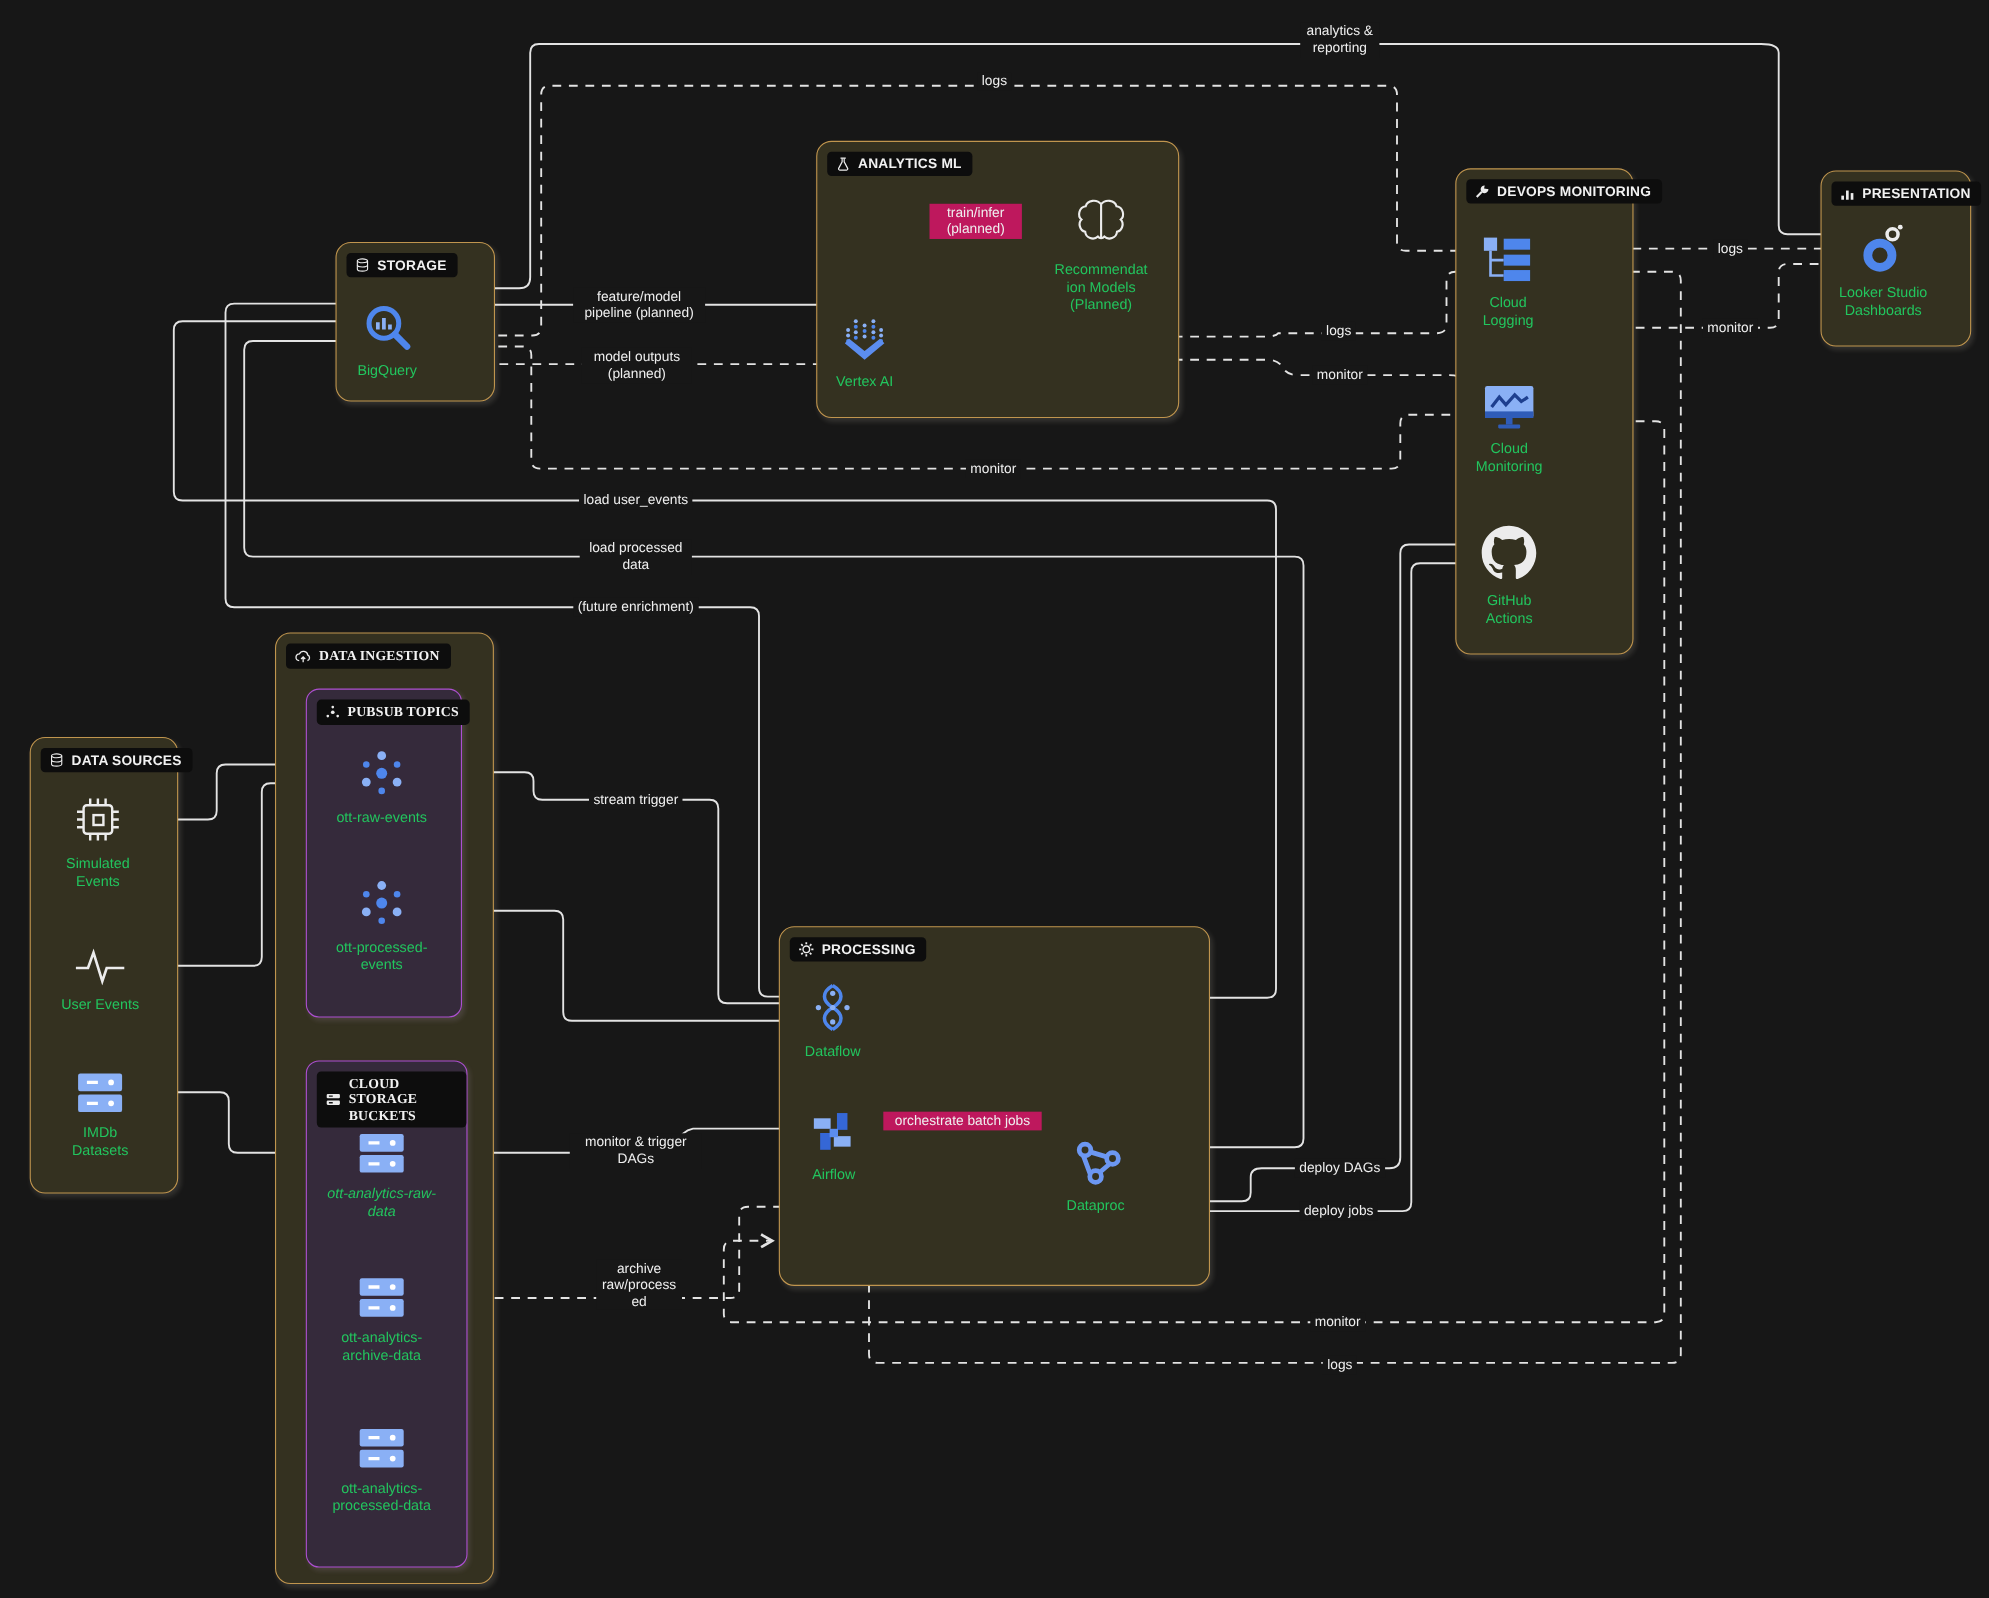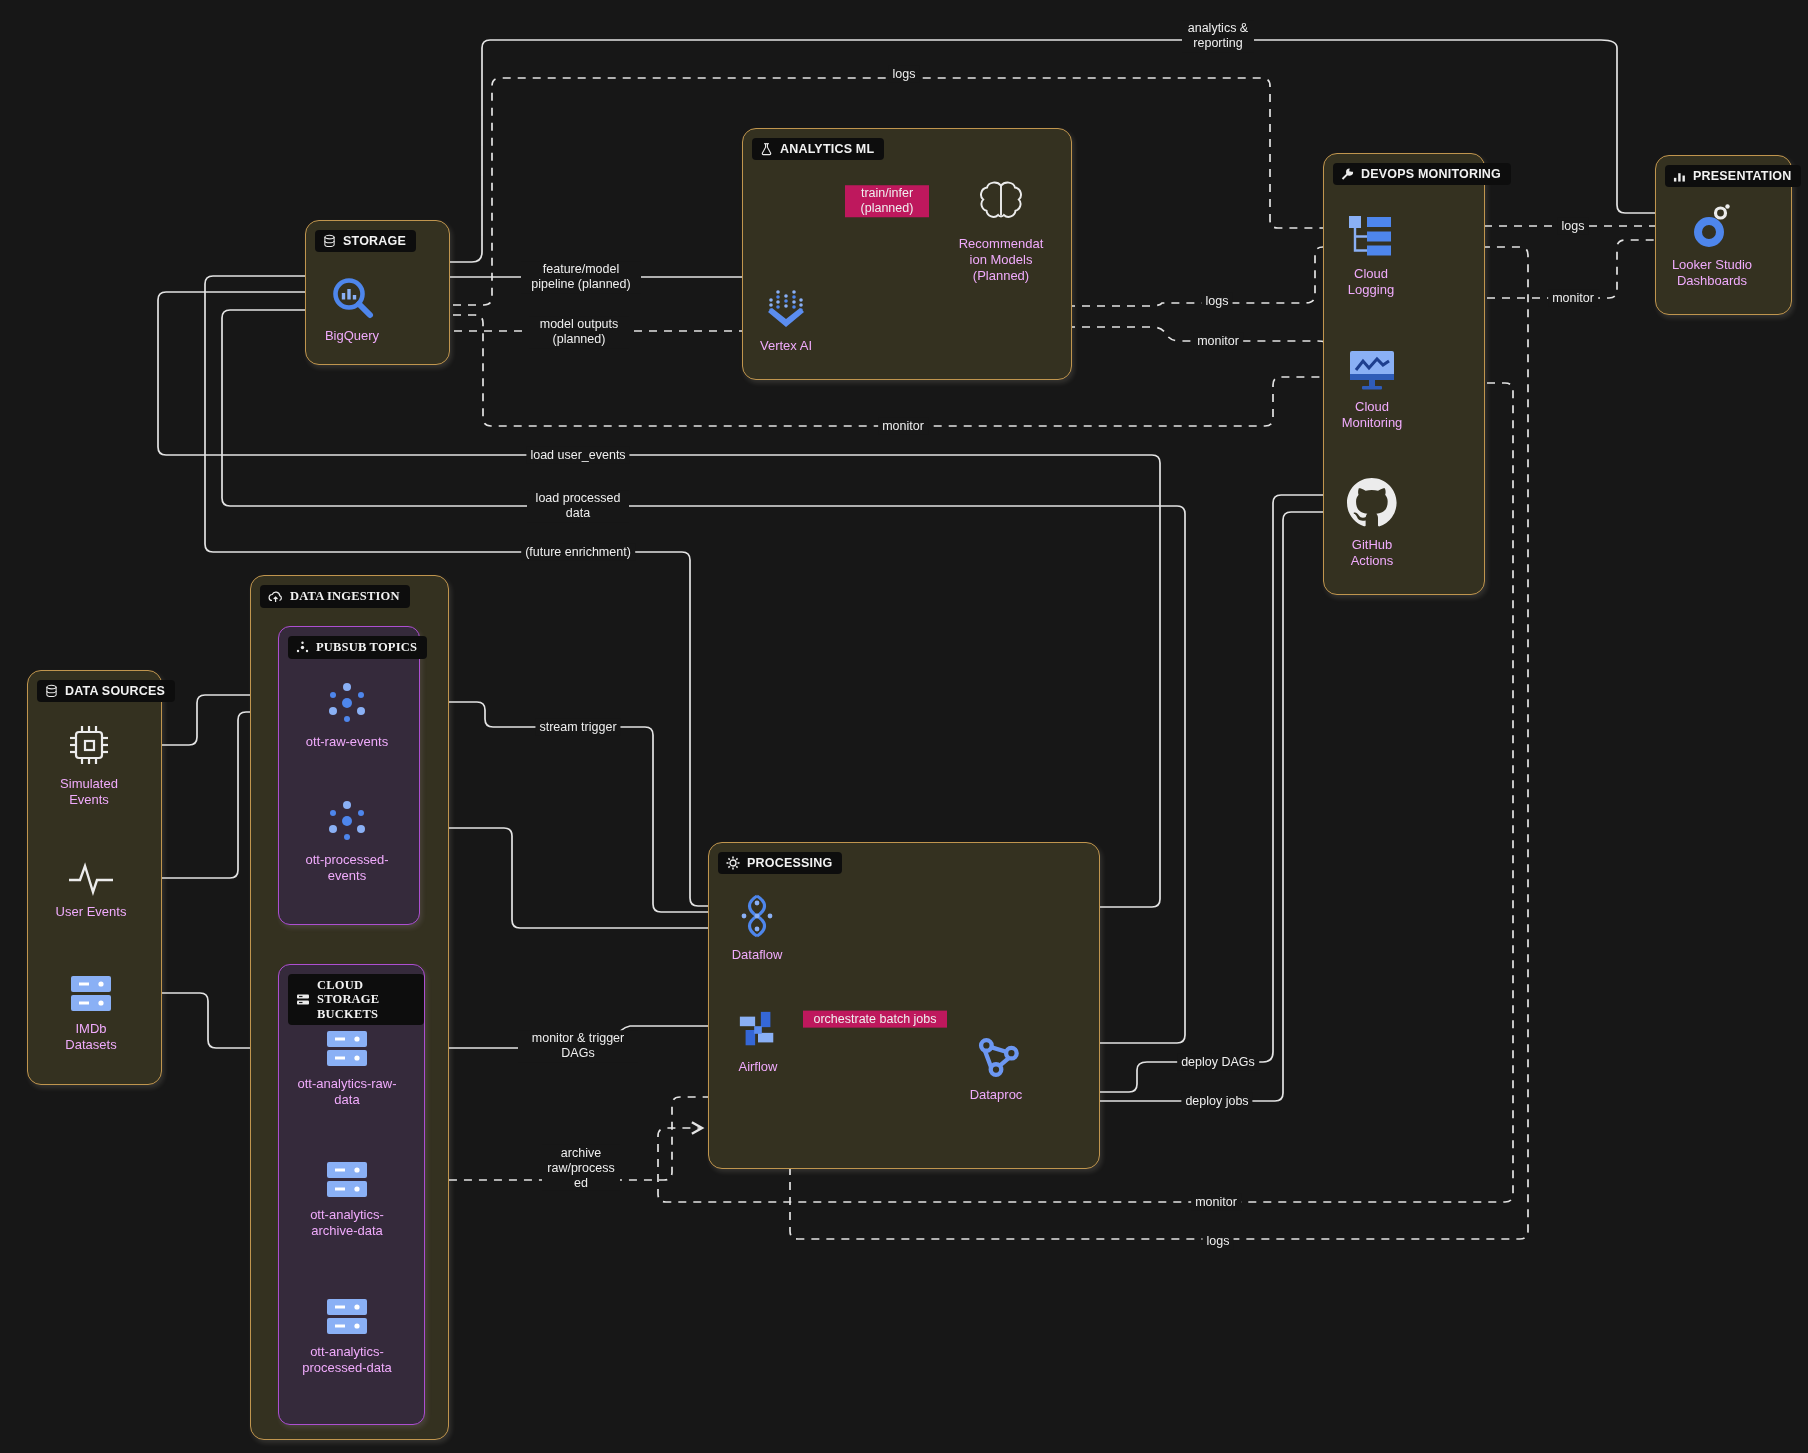--- a/index.html
+++ b/index.html
@@ -10,21 +10,21 @@
     box-shadow:2px 3px 5px rgba(230,220,200,.14);z-index:2;}
   .subgroup{position:absolute;background:#352a3b;border:1.6px solid #ad4fd1;border-radius:12px;
     box-shadow:2px 3px 5px rgba(230,200,255,.12);}
   .gheader{position:absolute;left:9px;top:9px;display:flex;align-items:center;gap:7px;
     background:#0d0d0d;border-radius:4px;padding:4px 10px 4px 8px;color:#f2f2f2;
     font-weight:bold;font-size:12.5px;letter-spacing:.2px;white-space:nowrap;}
   .gheader.wrap{white-space:normal;max-width:132px;line-height:1.15;}
   .hicon{display:inline-flex;flex:0 0 auto;}
   .node{position:absolute;width:130px;margin-left:-65px;text-align:center;z-index:3;}
   .node .icn{display:inline-block;}
-  .nlabel{margin:4px auto 0;color:#f0abfc;font-size:13px;line-height:1.22;
+  .nlabel{margin:4px auto 0;color:#22c55e;font-size:13px;line-height:1.22;
     overflow-wrap:anywhere;}
   .elabel{position:absolute;transform:translate(-50%,-50%);background:#171717;color:#efefef;
     font-size:12.5px;line-height:1.18;text-align:center;padding:1px 4px;white-space:nowrap;z-index:4;}
   .elabel.wrapb{white-space:normal;overflow-wrap:anywhere;}
   .elabel.on-group{background:#be185d;}
   .w64{width:64px;} .w70{width:70px;} .w76{width:76px;} .w92{width:92px;}
   .w94{width:94px;} .w112{width:112px;} .w136{width:136px;}
 </style>
 </head>
 <body>
@@ -347,21 +347,21 @@
           <circle cx="23" cy="7" r="4" fill="#8ab0f5"></circle>
           <circle cx="9" cy="31" r="4" fill="#8ab0f5"></circle>
           <circle cx="37" cy="31" r="4" fill="#8ab0f5"></circle>
           <circle cx="9" cy="15" r="3" fill="#4e86ec"></circle>
           <circle cx="37" cy="15" r="3" fill="#4e86ec"></circle>
           <circle cx="23" cy="39" r="3" fill="#4e86ec"></circle>
         </svg></span>
     <div class="nlabel">ott-processed-events</div>
   </div>
 
-  <div class="node" style="left:347px;top:1030px;width:100px;margin-left:-50px;">
+  <div class="node" style="left:347px;top:1030px;width:100px;margin-left:-50px;font-style:italic;">
     <span class="icn">
       <svg width="46" height="38" viewBox="0 0 46 38">
           <rect x="3" y="1" width="40" height="16" rx="2" fill="#8ab0f5"></rect>
           <line x1="11" y1="9" x2="21" y2="9" stroke="#fff" stroke-width="3"></line>
           <circle cx="33" cy="9" r="2.6" fill="#fff"></circle>
           <rect x="3" y="20" width="40" height="16" rx="2" fill="#8ab0f5"></rect>
           <line x1="11" y1="28" x2="21" y2="28" stroke="#fff" stroke-width="3"></line>
           <circle cx="33" cy="28" r="2.6" fill="#fff"></circle>
         </svg></span>
     <div class="nlabel">ott-analytics-raw-data</div>

